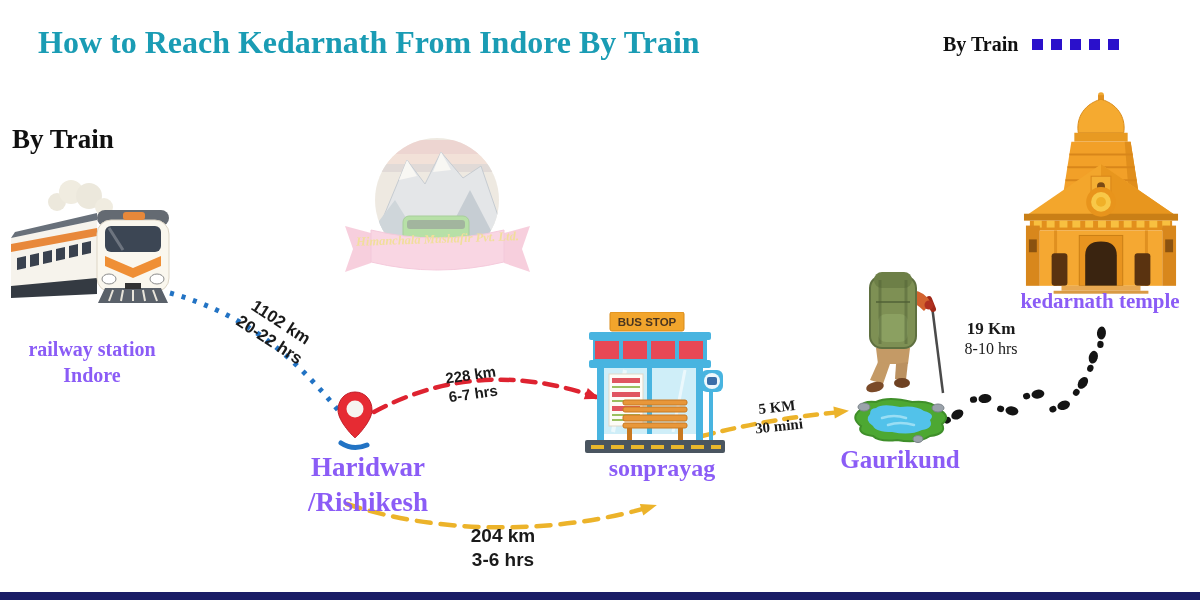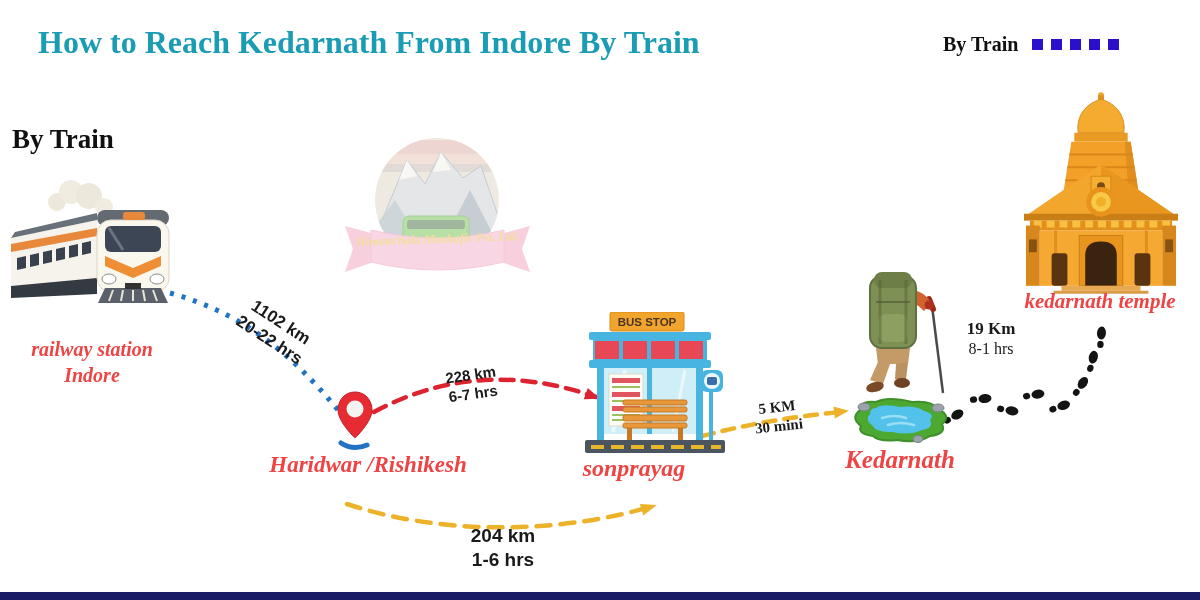--- a/index.html
+++ b/index.html
@@ -12,24 +12,24 @@
          font-family:"Liberation Serif",serif;}
 
   .legend{position:absolute;left:943px;top:33px;display:flex;align-items:center;}
   .legend-label{font-size:20px;font-weight:bold;color:#101010;}
   .legend-squares{display:flex;gap:8px;margin-left:14px;}
   .legend-square{width:11px;height:11px;background:var(--color-legend_square,#2a10cb);}
 
   .mode-heading{position:absolute;left:12px;top:124px;font-size:27px;font-weight:bold;color:#101010;}
 
   .illus{position:absolute;}
-  .station-label{position:absolute;text-align:center;font-weight:bold;color:#ef4444;line-height:1.3;font-style:italic;}
+  .station-label{position:absolute;text-align:center;font-weight:bold;color:#8b5cf6;line-height:1.3;}
   .lbl-indore{left:7px;top:336px;width:170px;font-size:20px;}
-  .lbl-haridwar{left:248px;top:450px;width:240px;font-size:23px;}
-  .lbl-sonprayag{left:564px;top:453px;width:140px;font-size:24px;}
+  .lbl-haridwar{left:248px;top:450px;width:240px;font-size:27px;}
+  .lbl-sonprayag{left:592px;top:453px;width:140px;font-size:24px;}
   .lbl-gaurikund{left:830px;top:444px;width:140px;font-size:25px;}
   .lbl-kedarnath{left:1012px;top:288px;width:176px;font-size:21px;}
 
   .seg-label{position:absolute;text-align:center;color:#1a1a1a;line-height:1.25;
              font-family:"Liberation Sans",sans-serif;font-weight:bold;}
   .seg-blue{left:210px;top:310px;width:130px;font-size:17px;transform:rotate(33deg);}
   .seg-red{left:420px;top:366px;width:104px;font-size:15px;transform:rotate(-8deg);}
   .seg-alt{left:453px;top:524px;width:100px;font-size:19px;}
   .seg-walk{left:733px;top:398px;width:90px;font-size:15px;transform:rotate(-6deg);
             font-family:"Liberation Serif",serif;}
@@ -316,38 +316,38 @@
     <rect x="40" y="197" width="80" height="5" fill="#e8a952"></rect>
     <rect x="32" y="202" width="96" height="3" fill="#d99a44"></rect>
   </svg>
 
   <div class="station-label lbl-indore">
     <div>railway station</div>
     <div>Indore</div>
   </div>
   <div class="station-label lbl-haridwar">Haridwar /Rishikesh</div>
   <div class="station-label lbl-sonprayag">sonprayag</div>
-  <div class="station-label lbl-gaurikund">Kedarnath</div>
+  <div class="station-label lbl-gaurikund">Gaurikund</div>
   <div class="station-label lbl-kedarnath">kedarnath temple</div>
 
   <div class="seg-label seg-blue">
     <div>1102 km</div>
     <div>20-22 hrs</div>
   </div>
   <div class="seg-label seg-red">
     <div>228 km</div>
     <div>6-7 hrs</div>
   </div>
   <div class="seg-label seg-alt">
     <div>204 km</div>
-    <div>1-6 hrs</div>
+    <div>3-6 hrs</div>
   </div>
   <div class="seg-label seg-walk">
     <div>5 KM</div>
     <div>30 mini</div>
   </div>
   <div class="seg-label seg-trek">
     <div class="dist">19 Km</div>
-    <div class="dur">8-1 hrs</div>
+    <div class="dur">8-10 hrs</div>
   </div>
 
   <div class="bottom-bar"></div>
 </div>
 
 </body></html>

